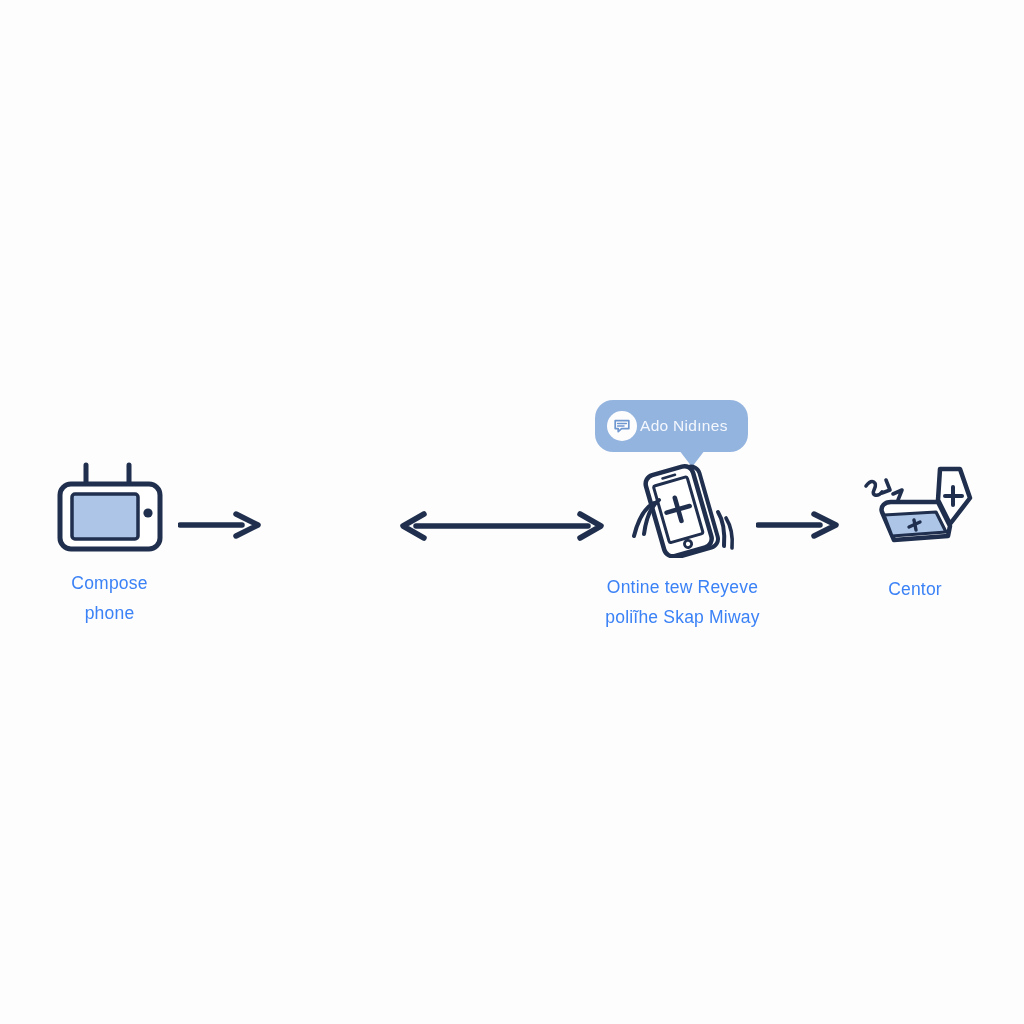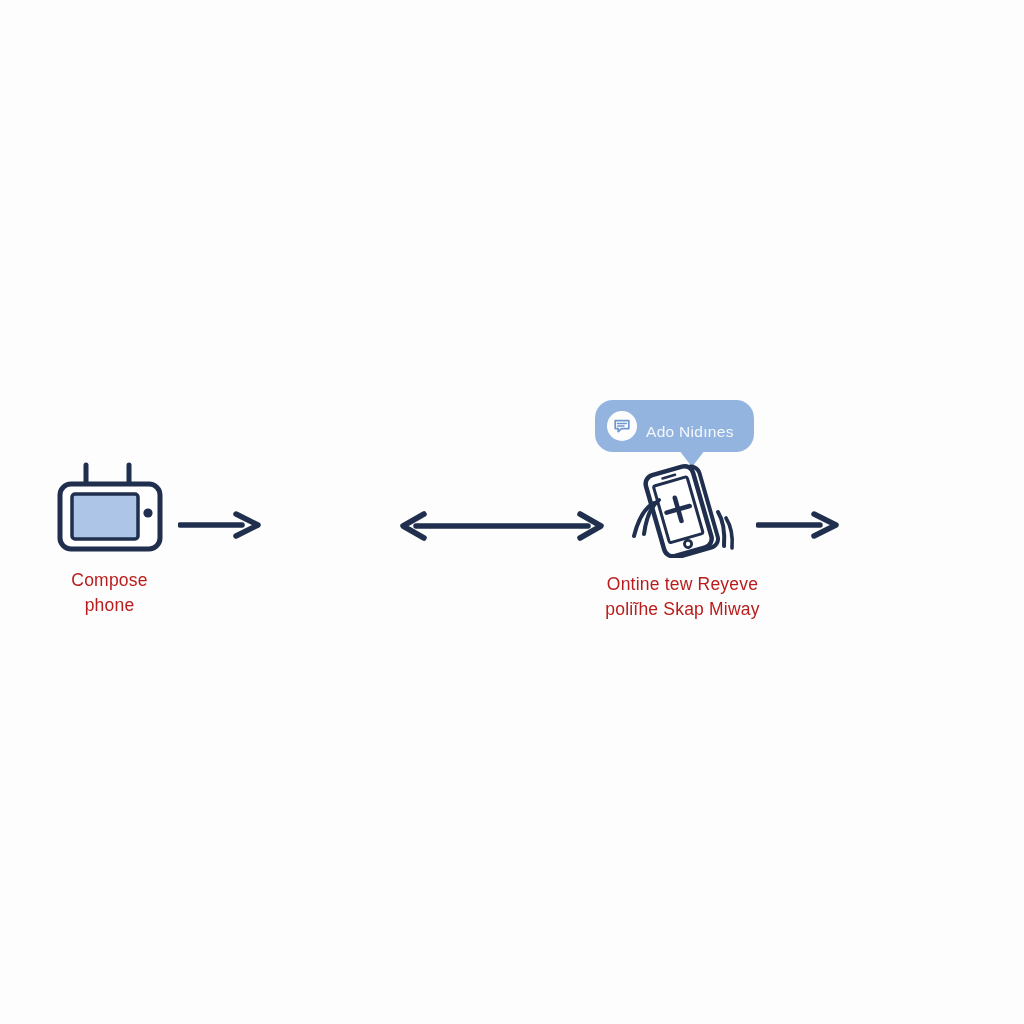--- a/index.html
+++ b/index.html
@@ -36,35 +36,35 @@
     flex-direction: column;
     align-items: center;
   }
   .icon-box {
     position: relative;
     display: block;
   }
   .step-label {
     margin-top: 10px;
     text-align: center;
-    color: #b91c1c;
+    color: #3b82f6;
     font-size: 17.5px;
-    line-height: 25px;
+    line-height: 30px;
     letter-spacing: 0.2px;
     white-space: pre-line;
     font-family: "Liberation Sans", sans-serif;
   }
   .arrow {
     position: absolute;
   }
   .tooltip {
     position: absolute;
     display: flex;
-    align-items: flex-end;
-    gap: 9px;
+    align-items: center;
+    gap: 3px;
     background: #94b4e0;
     border-radius: 18px;
     padding: 11px 20px 11px 12px;
   }
   .tooltip-text {
     color: #f4f8fd;
     font-size: 15.5px;
     letter-spacing: 0.3px;
     white-space: nowrap;
     font-family: "Liberation Sans", sans-serif;
@@ -168,15 +168,36 @@
 poliĩhe Skap Miway</div>
     </div>
 
     <div class="arrow" style="left:756px; top:508px;">
       <svg width="84" height="34" viewBox="0 0 84 34" aria-hidden="true">
         <line x1="2" y1="17" x2="64" y2="17" stroke="#1f2f4d" stroke-width="5.5" stroke-linecap="round"></line>
         <path d="M58 6 L80 17 L58 28" fill="none" stroke="#1f2f4d" stroke-width="5.5" stroke-linecap="round" stroke-linejoin="round"></path>
       </svg>
     </div>
 
+    <div class="step" style="left:845px; top:460px; width:140px;">
+      <div class="icon-box">
+        <svg width="126" height="100" viewBox="0 0 126 100" aria-hidden="true">
+
+          <path d="M14 26 C20 18 26 22 22 30 C19 36 26 37 30 32" fill="none" stroke="#1f2f4d" stroke-width="3.6" stroke-linecap="round"></path>
+          <path d="M34 20 L38 30 L30 33" fill="none" stroke="#1f2f4d" stroke-width="3.6" stroke-linecap="round" stroke-linejoin="round"></path>
+          <path d="M41 34 L50 30 L46 40" fill="none" stroke="#1f2f4d" stroke-width="3.6" stroke-linecap="round" stroke-linejoin="round"></path>
+
+          <path d="M88 9 L108 9 L118 38 L98 64 L86 40 Z" fill="#ffffff" stroke="#1f2f4d" stroke-width="4.5" stroke-linejoin="round"></path>
+          <line x1="101" y1="27" x2="101" y2="45" stroke="#1f2f4d" stroke-width="4" stroke-linecap="round"></line>
+          <line x1="93" y1="36" x2="110" y2="36" stroke="#1f2f4d" stroke-width="4" stroke-linecap="round"></line>
+
+          <path d="M30 52 C28 46 33 42 39 42 L86 42 L98 66 L96 76 L42 80 Z" fill="#ffffff" stroke="#1f2f4d" stroke-width="4.5" stroke-linejoin="round"></path>
+          <path d="M32 55 L84 52 L94 72 L40 76 Z" fill="#adc6e8" stroke="#1f2f4d" stroke-width="3.2" stroke-linejoin="round"></path>
+
+          <path d="M57 67 L68 62" stroke="#1f2f4d" stroke-width="3.4" stroke-linecap="round"></path>
+          <path d="M62 60 L64 70" stroke="#1f2f4d" stroke-width="3.4" stroke-linecap="round"></path>
+        </svg>
+      </div>
+      <div class="step-label">Centor</div>
+    </div>
 
   </div>
 </div>
 
 </body></html>

